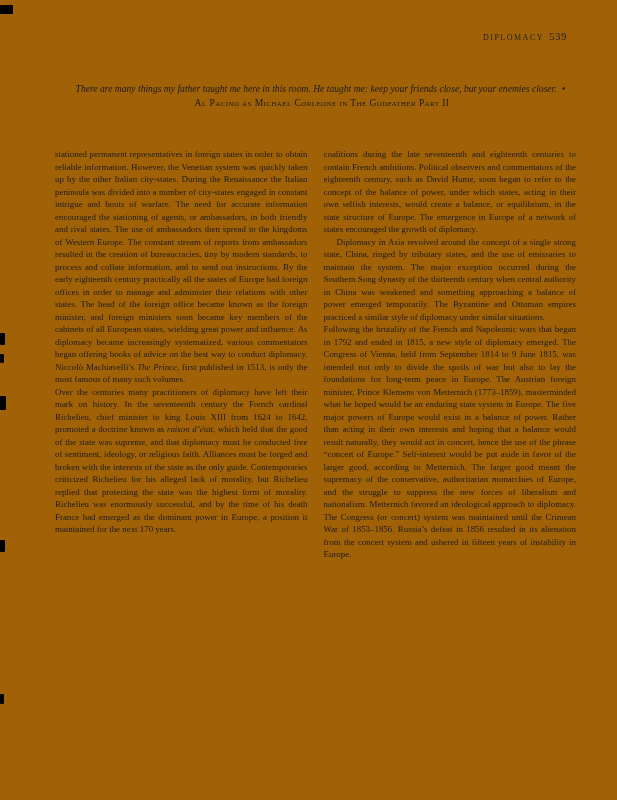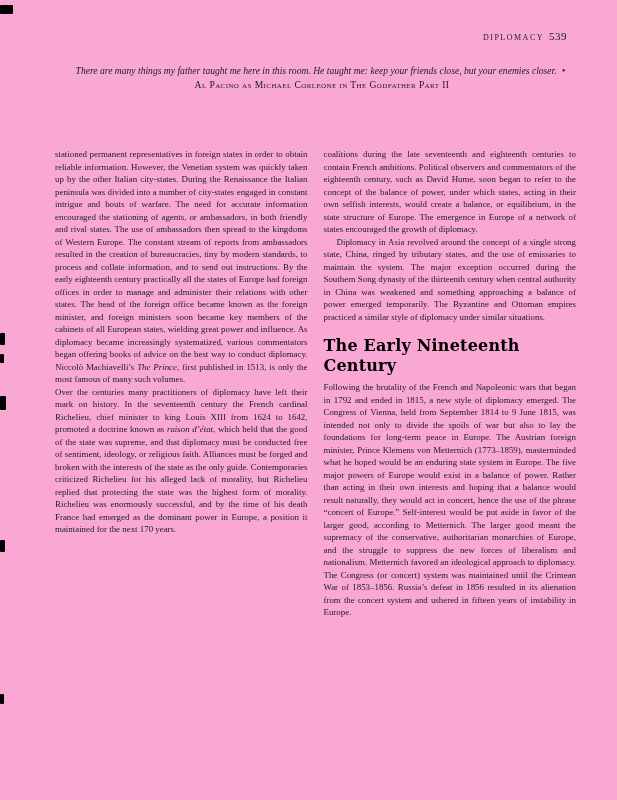--- a/index.html
+++ b/index.html
@@ -4,21 +4,21 @@
 <style>
   html, body {
     margin: 0;
     padding: 0;
     background: #ffffff;
   }
   .page {
     position: relative;
     width: 617px;
     height: 800px;
-    background: #f9a8d4;
+    background: #a16207;
     font-family: "Liberation Serif", serif;
     color: #1c1c1c;
     overflow: hidden;
   }
   
   .scan-mark {
     position: absolute;
     left: 0;
     background: #000;
     border-radius: 1px;
@@ -42,21 +42,21 @@
     font-variant: small-caps;
     letter-spacing: 1.5px;
   }
   .rh-num {
     margin-left: 5px;
     letter-spacing: 0.5px;
   }
 
   .epigraph {
     position: absolute;
-    top: 64px;
+    top: 82px;
     left: 72px;
     right: 45px;
     text-align: center;
     font-size: 9.6px;
     line-height: 13.5px;
     color: #1c1c1c;
   }
   .ep-text { font-style: italic; }
   .ep-bullet { margin: 0 3px; font-style: normal; }
   .ep-attr {
@@ -122,20 +122,18 @@
   <div class="columns">
 
     <div class="col">
       <p class="noindent"><span>stationed permanent representatives in foreign states in order to obtain reliable information. However, the Venetian system was quickly taken up by the other Italian city-states. During the Renaissance the Italian peninsula was divided into a number of city-states engaged in constant intrigue and bouts of warfare. The need for accurate information encouraged the stationing of agents, or ambassadors, in both friendly and rival states. The use of ambassadors then spread to the kingdoms of Western Europe. The constant stream of reports from ambassadors resulted in the creation of bureaucracies, tiny by modern standards, to process and collate information, and to send out instructions. By the early eighteenth century practically all the states of Europe had foreign offices in order to manage and administer their relations with other states. The head of the foreign office became known as the foreign minister, and foreign ministers soon became key members of the cabinets of all European states, wielding great power and influence. As diplomacy became increasingly systematized, various commentators began offering books of advice on the best way to conduct diplomacy. Niccolò Machiavelli’s </span><span class="it">The Prince</span><span>, first published in 1513, is only the most famous of many such volumes.</span></p>
       <p class="noindent"><span>Over the centuries many practitioners of diplomacy have left their mark on history. In the seventeenth century the French cardinal Richelieu, chief minister to king Louis XIII from 1624 to 1642, promoted a doctrine known as </span><span class="it">raison d’état</span><span>, which held that the good of the state was supreme, and that diplomacy must be conducted free of sentiment, ideology, or religious faith. Alliances must be forged and broken with the interests of the state as the only guide. Contemporaries criticized Richelieu for his alleged lack of morality, but Richelieu replied that protecting the state was the highest form of morality. Richelieu was enormously successful, and by the time of his death France had emerged as the dominant power in Europe, a position it maintained for the next 170 years.</span></p>
     </div>
 
     <div class="col">
       <p class="noindent"><span>coalitions during the late seventeenth and eighteenth centuries to contain French ambitions. Political observers and commentators of the eighteenth century, such as David Hume, soon began to refer to the concept of the balance of power, under which states, acting in their own selfish interests, would create a balance, or equilibrium, in the state structure of Europe. The emergence in Europe of a network of states encouraged the growth of diplomacy.</span></p>
       <p class="indent"><span>Diplomacy in Asia revolved around the concept of a single strong state, China, ringed by tributary states, and the use of emissaries to maintain the system. The major exception occurred during the Southern Song dynasty of the thirteenth century when central authority in China was weakened and something approaching a balance of power emerged temporarily. The Byzantine and Ottoman empires practiced a similar style of diplomacy under similar situations.</span></p>
-      <h2>The Early Nineteenth
-Century</h2>
       <p class="noindent"><span>Following the brutality of the French and Napoleonic wars that began in 1792 and ended in 1815, a new style of diplomacy emerged. The Congress of Vienna, held from September 1814 to 9 June 1815, was intended not only to divide the spoils of war but also to lay the foundations for long-term peace in Europe. The Austrian foreign minister, Prince Klemens von Metternich (1773–1859), masterminded what he hoped would be an enduring state system in Europe. The five major powers of Europe would exist in a balance of power. Rather than acting in their own interests and hoping that a balance would result naturally, they would act in concert, hence the use of the phrase “concert of Europe.” Self-interest would be put aside in favor of the larger good, according to Metternich. The larger good meant the supremacy of the conservative, authoritarian monarchies of Europe, and the struggle to suppress the new forces of liberalism and nationalism. Metternich favored an ideological approach to diplomacy. The Congress (or concert) system was maintained until the Crimean War of 1853–1856. Russia’s defeat in 1856 resulted in its alienation from the concert system and ushered in fifteen years of instability in Europe.</span></p>
     </div>
 
   </div>
 
 </div>
 
 </body></html>

